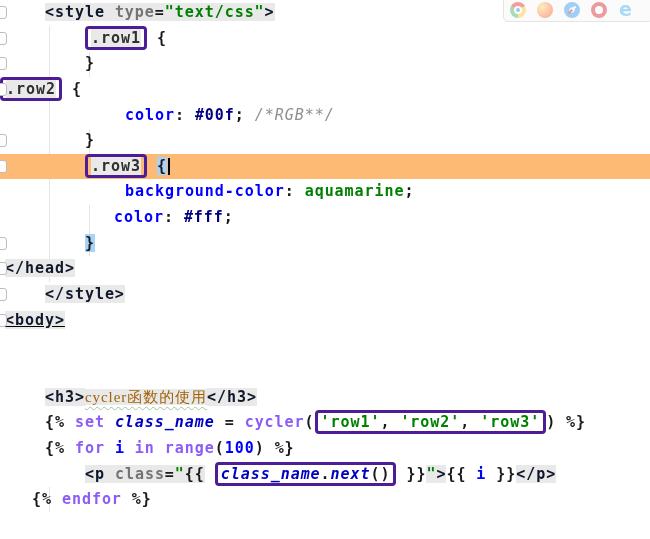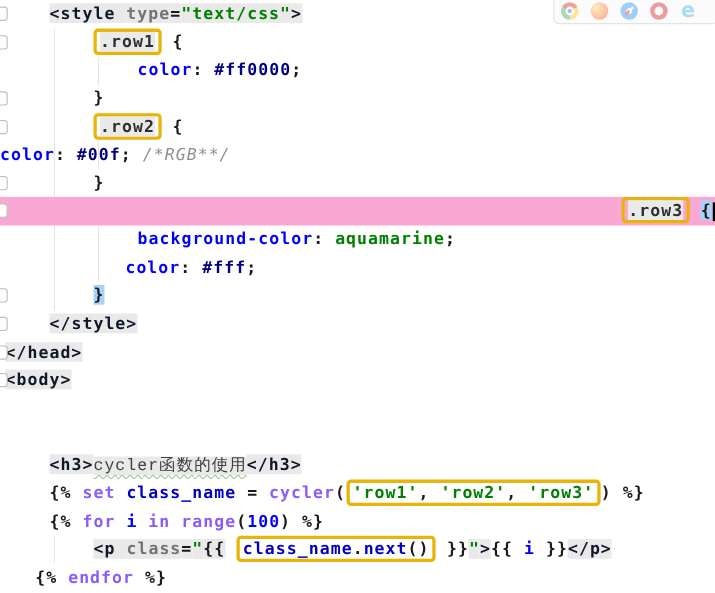--- a/index.html
+++ b/index.html
@@ -5,42 +5,42 @@
   html,body{margin:0;padding:0;}
   .screen{
     position:relative;width:650px;height:539px;background:#ffffff;overflow:hidden;
     font-family:"DejaVu Sans Mono",monospace;font-size:15px;
   }
   
   .guide{position:absolute;width:1px;background:#e4e4e4;}
   
   .code{position:absolute;left:0;top:0;width:100%;}
   .line{position:relative;height:25.65px;line-height:25.65px;white-space:pre;}
-  .line.current{background:#f9a8d4;text-align:right;}
+  .line.current{background:#fdba74;}
   .lc{letter-spacing:0.95px;}
   .tok{font-weight:bold;color:#1a1a1a;}
   .tag{color:#0f172a;}
   .attr{color:#737373;}
   .str{color:#008000;}
   .sel{color:#2f2f2f;}
   .prop{color:#0000ff;}
   .val{color:#000080;}
   .kwval{color:#008000;}
   .cmt{color:#909090;font-style:italic;font-weight:normal;}
   .kw{color:#8b5cf6;}
-  .id{color:#0000c0;}
+  .id{color:#0000c0;font-style:italic;}
   .num{color:#0000ff;}
   .var{color:#0000ff;}
   .pun{color:#1a1a1a;}
-  .txt{color:#404040;font-weight:normal;font-family:Liberation Mono, monospace;}
+  .txt{color:#a16207;font-weight:normal;font-family:Liberation Serif, serif;}
   .chip{background:#e9e9e9;}
   .selbg{background:#a9d3f6;}
   .wavy{text-decoration-line:underline;text-decoration-style:wavy;
         text-decoration-color:#a2c4a2;text-decoration-thickness:1px;text-underline-offset:4px;}
-  .redbox{border:3px solid #eab308;border-radius:4px;padding:0 3px;}
+  .redbox{border:3px solid #4c1d95;border-radius:4px;padding:0 3px;}
   .caret{display:inline-block;width:2px;height:17px;background:#000;vertical-align:middle;margin-left:1px;}
   .gutter-ic{position:absolute;left:-6px;top:6px;width:11px;height:11px;
              border:1px solid #bdbdbd;border-radius:3px;background:#fdfdfd;}
   
   .browser-bar{position:absolute;left:503px;top:-9px;width:150px;height:31px;
                background:#fbfbfb;border:1px solid #e4e4e4;border-radius:5px;
                display:flex;align-items:flex-end;gap:11px;padding:0 0 3px 6px;box-sizing:border-box;}
   .bic{position:relative;width:16px;height:16px;border-radius:50%;opacity:0.5;flex:0 0 auto;}
   .ic-chrome{background:conic-gradient(from -60deg,#e8453c 0 33%,#ffce44 0 66%,#5bb974 0 100%);}
   .ic-chrome::after{content:'';position:absolute;inset:4px;background:#4a90e2;
@@ -61,32 +61,31 @@
 
   <div class="guide" style="left:49px;top:26px;height:256px;"></div>
   <div class="guide" style="left:89px;top:52px;height:25px;"></div>
   <div class="guide" style="left:89px;top:129px;height:25px;"></div>
   <div class="guide" style="left:89px;top:205px;height:51px;"></div>
   <div class="guide" style="left:49px;top:487px;height:25px;"></div>
 
   <div class="code">
       <div class="line"><span class="gutter-ic"></span><span class="lc" style="padding-left: 45px;"><span class="tok tag chip">&lt;style </span><span class="tok attr chip">type</span><span class="tok pun chip">=</span><span class="tok str chip">"text/css"</span><span class="tok tag chip">&gt;</span></span></div>
       <div class="line"><span class="gutter-ic"></span><span class="lc" style="padding-left: 85px;"><span class="redbox"><span class="tok sel chip">.row1</span></span><span class="tok pun"> </span><span class="tok pun">{</span></span></div>
-      <div class="line"><span class="lc" style="padding-left: 125px;"><span class="tok prop">color</span><span class="tok pun">: </span><span class="tok val">#ff0000</span><span class="tok pun">;</span></span></div>
       <div class="line"><span class="gutter-ic"></span><span class="lc" style="padding-left: 85px;"><span class="tok pun">}</span></span></div>
-      <div class="line"><span class="gutter-ic"></span><span class="lc" style="padding-left: 85px;"><span class="redbox"><span class="tok sel chip">.row2</span></span><span class="tok pun"> </span><span class="tok pun">{</span></span></div>
-      <div class="line"><span class="lc" style=""><span class="tok prop">color</span><span class="tok pun">: </span><span class="tok val">#00f</span><span class="tok pun">; </span><span class="tok cmt">/*RGB**/</span></span></div>
+      <div class="line"><span class="gutter-ic"></span><span class="lc" style=""><span class="redbox"><span class="tok sel chip">.row2</span></span><span class="tok pun"> </span><span class="tok pun">{</span></span></div>
+      <div class="line"><span class="lc" style="padding-left: 125px;"><span class="tok prop">color</span><span class="tok pun">: </span><span class="tok val">#00f</span><span class="tok pun">; </span><span class="tok cmt">/*RGB**/</span></span></div>
       <div class="line"><span class="gutter-ic"></span><span class="lc" style="padding-left: 85px;"><span class="tok pun">}</span></span></div>
       <div class="line current"><span class="gutter-ic"></span><span class="lc" style="padding-left: 85px;"><span class="redbox"><span class="tok sel chip">.row3</span></span><span class="tok pun"> </span><span class="tok pun selbg">{</span><span class="caret"></span></span></div>
       <div class="line"><span class="lc" style="padding-left: 125px;"><span class="tok prop">background-color</span><span class="tok pun">: </span><span class="tok kwval">aquamarine</span><span class="tok pun">;</span></span></div>
       <div class="line"><span class="lc" style="padding-left: 114px;"><span class="tok prop">color</span><span class="tok pun">: </span><span class="tok val">#fff</span><span class="tok pun">;</span></span></div>
       <div class="line"><span class="gutter-ic"></span><span class="lc" style="padding-left: 85px;"><span class="tok pun selbg">}</span></span></div>
+      <div class="line"><span class="gutter-ic"></span><span class="lc" style="padding-left: 5px;"><span class="tok tag chip">&lt;/head&gt;</span></span></div>
       <div class="line"><span class="gutter-ic"></span><span class="lc" style="padding-left: 45px;"><span class="tok tag chip">&lt;/style&gt;</span></span></div>
-      <div class="line"><span class="gutter-ic"></span><span class="lc" style="padding-left: 5px;"><span class="tok tag chip">&lt;/head&gt;</span></span></div>
-      <div class="line"><span class="gutter-ic"></span><span class="lc" style="padding-left: 5px;"><span class="tok tag chip">&lt;body&gt;</span></span></div>
+      <div class="line"><span class="gutter-ic"></span><span class="lc" style="padding-left: 5px; text-decoration: underline;"><span class="tok tag chip">&lt;body&gt;</span></span></div>
       <div class="line"><span class="lc" style="padding-left: 5px;"></span></div>
       <div class="line"><span class="lc" style="padding-left: 5px;"></span></div>
       <div class="line"><span class="lc" style="padding-left: 45px;"><span class="tok tag chip">&lt;h3&gt;</span><span class="tok txt chip wavy">cycler函数的使用</span><span class="tok tag chip">&lt;/h3&gt;</span></span></div>
       <div class="line"><span class="lc" style="padding-left: 45px;"><span class="tok pun">{% </span><span class="tok kw">set</span><span class="tok pun"> </span><span class="tok id">class_name</span><span class="tok pun"> = </span><span class="tok kw">cycler</span><span class="tok pun">(</span><span class="redbox"><span class="tok str">'row1'</span><span class="tok pun">, </span><span class="tok str">'row2'</span><span class="tok pun">, </span><span class="tok str">'row3'</span></span><span class="tok pun">) </span><span class="tok pun">%}</span></span></div>
       <div class="line"><span class="lc" style="padding-left: 45px;"><span class="tok pun">{% </span><span class="tok kw">for</span><span class="tok pun"> </span><span class="tok var">i</span><span class="tok pun"> </span><span class="tok kw">in</span><span class="tok pun"> </span><span class="tok kw">range</span><span class="tok pun">(</span><span class="tok num">100</span><span class="tok pun">) </span><span class="tok pun">%}</span></span></div>
       <div class="line"><span class="lc" style="padding-left: 85px;"><span class="tok tag chip">&lt;p </span><span class="tok attr chip">class</span><span class="tok pun chip">=</span><span class="tok str chip">"</span><span class="tok pun chip">{{</span><span class="tok pun"> </span><span class="redbox"><span class="tok id">class_name</span><span class="tok pun">.</span><span class="tok id">next</span><span class="tok pun">()</span></span><span class="tok pun"> }}</span><span class="tok str chip">"</span><span class="tok tag chip">&gt;</span><span class="tok pun">{{ </span><span class="tok var">i</span><span class="tok pun"> }}</span><span class="tok tag chip">&lt;/p&gt;</span></span></div>
       <div class="line"><span class="lc" style="padding-left: 32px;"><span class="tok pun">{% </span><span class="tok kw">endfor</span><span class="tok pun"> %}</span></span></div>
     </div>
 
   <div class="browser-bar">

